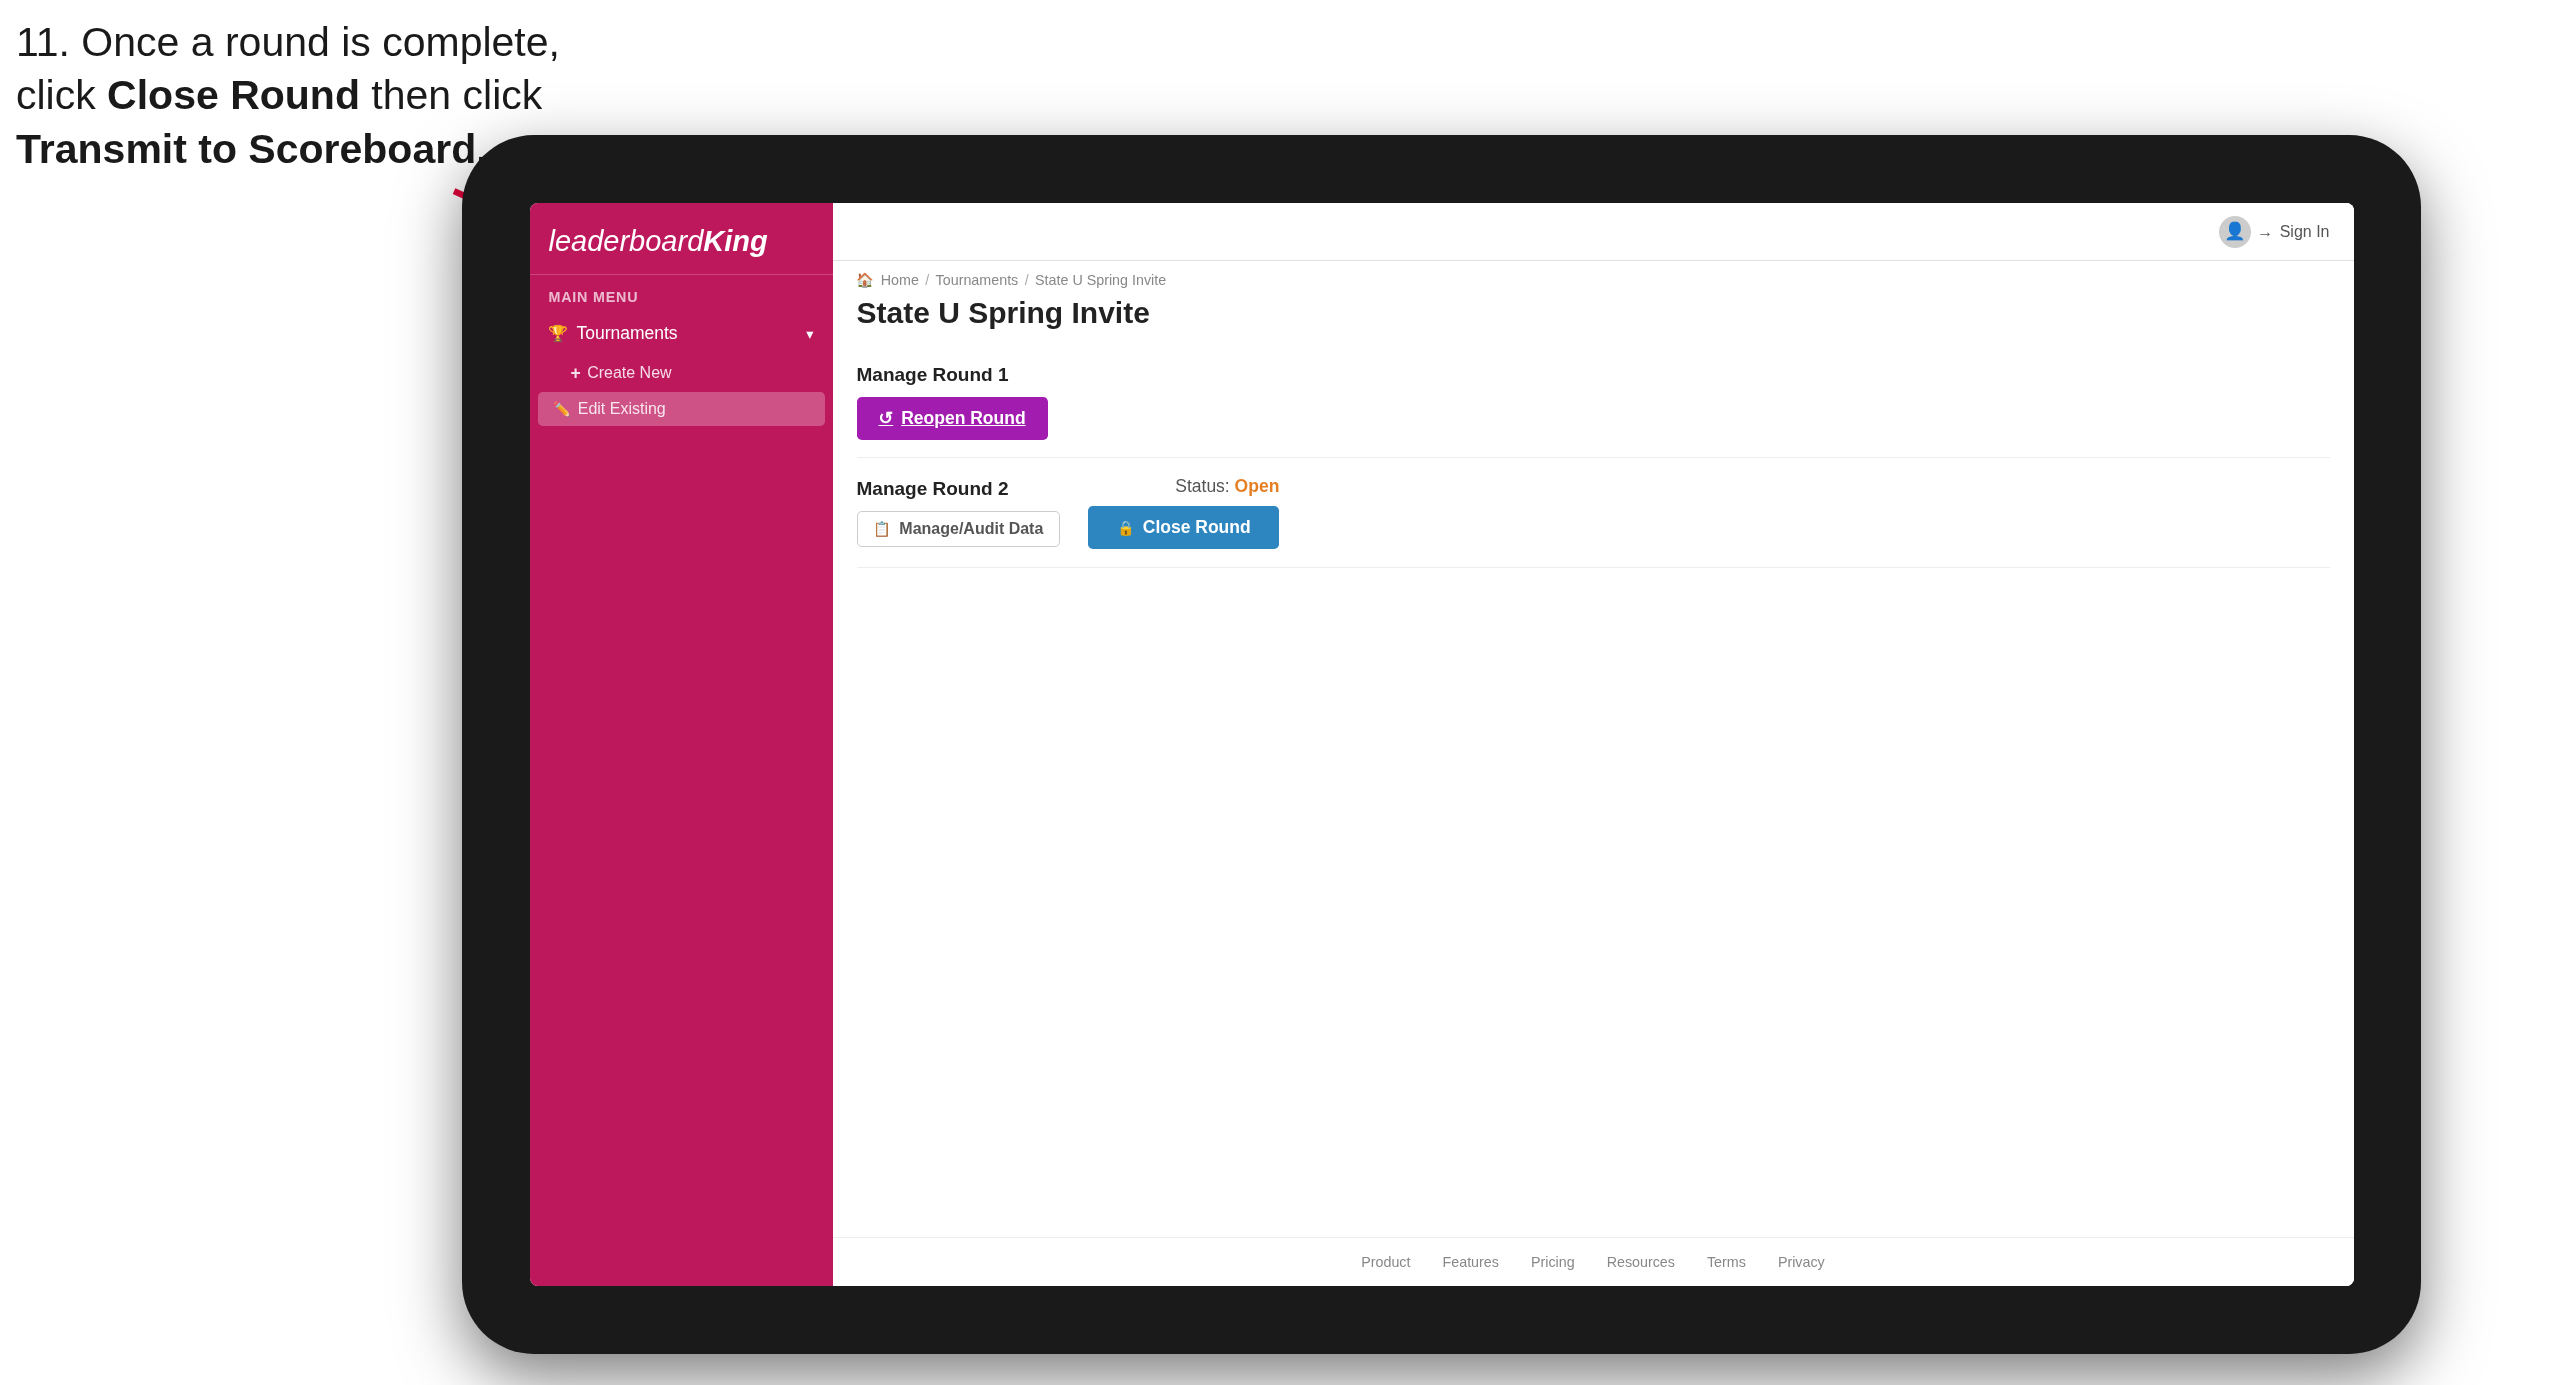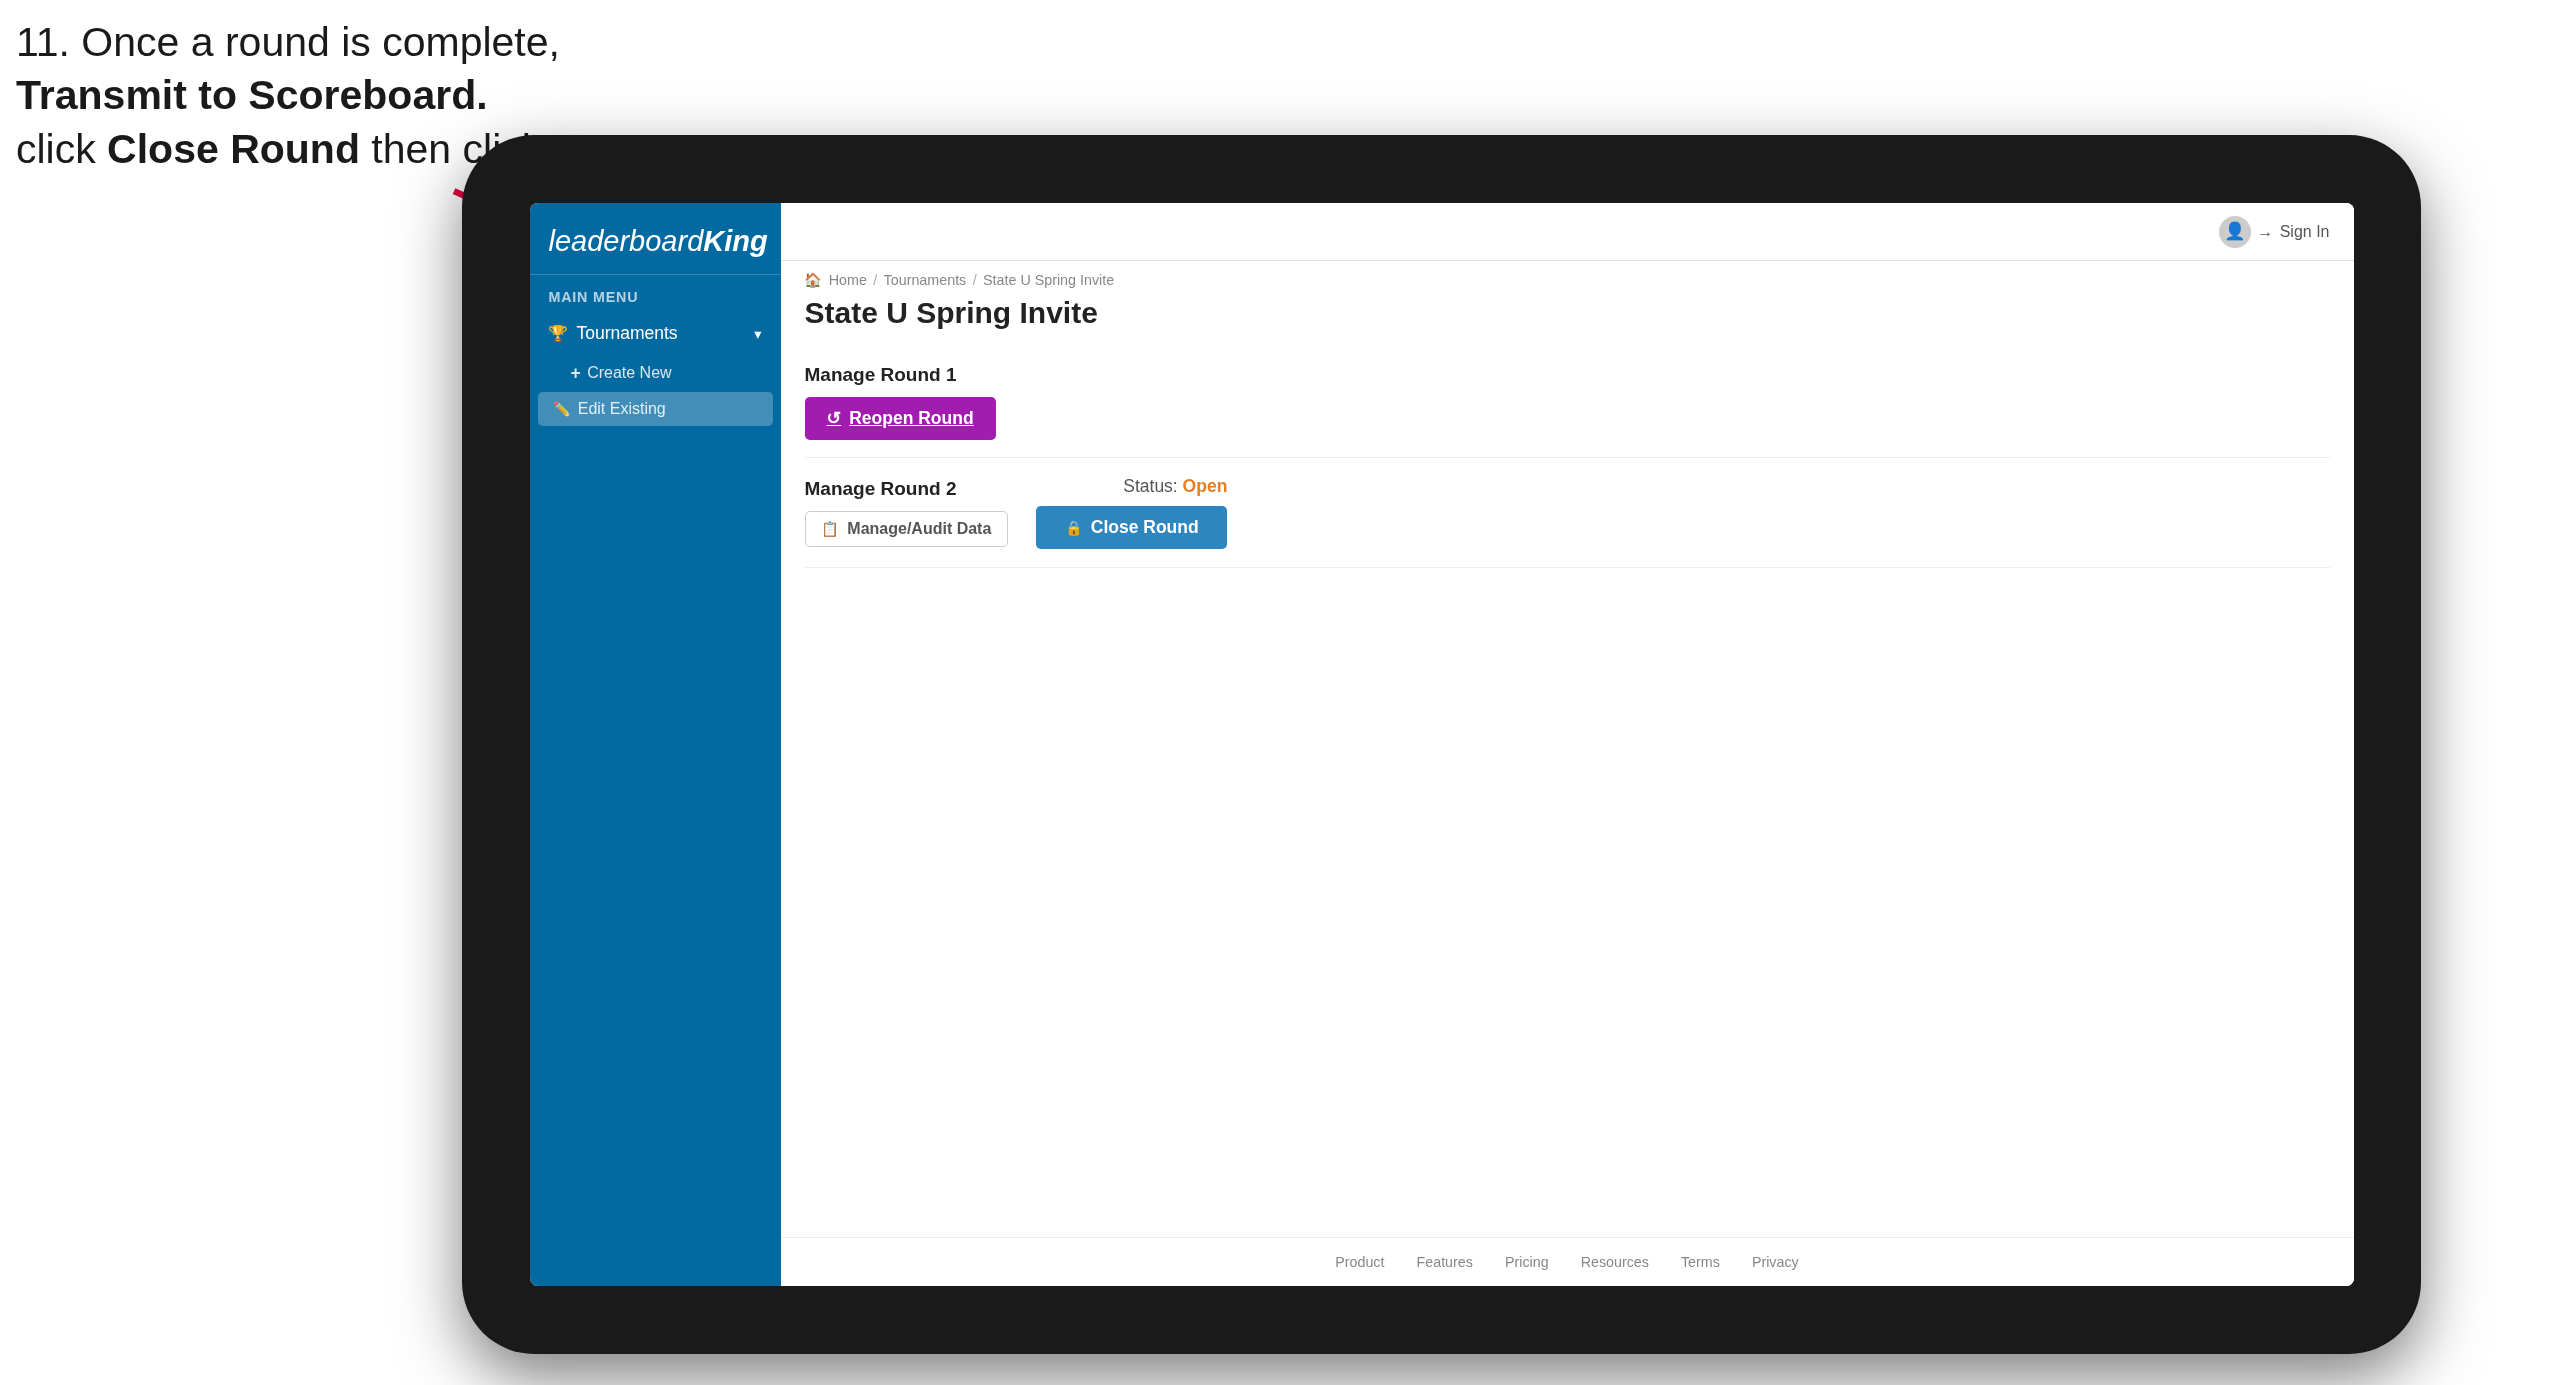--- a/index.html
+++ b/index.html
@@ -64,22 +64,22 @@
 
     
     .app-layout {
       display: flex;
       flex: 1;
       overflow: hidden;
     }
 
     
     .sidebar {
-      width: 251px;
-      background: #0369a1;
+      width: 303px;
+      background: #be185d;
       display: flex;
       flex-direction: column;
       flex-shrink: 0;
     }
 
     .sidebar-logo {
       padding: 22px 19px 16px;
       border-bottom: 0.8px solid rgba(255,255,255,0.2);
     }
 
@@ -293,24 +293,24 @@
     .icon-close::before { content: '🔒'; font-size: 14.3px; }
     .icon-open::before { content: '📂'; font-size: 14.3px; }
     .icon-manage::before { content: '📋'; font-size: 14.3px; }
   </style>
 </head>
 <body>
 
 <div class="instruction">
   <div>11. Once a round is complete,</div>
   <div>
-    <strong>Transmit to Scoreboard.</strong>
+    <span>click </span><strong>Close Round</strong><span> then click</span>
   </div>
   <div>
-    <span>click </span><strong>Close Round</strong><span> then click</span>
+    <strong>Transmit to Scoreboard.</strong>
   </div>
 </div>
 
 <svg class="arrow-svg" xmlns="http://www.w3.org/2000/svg" viewBox="0 0 3234 1740" width="2576" height="1386">
   <line x1="570" y1="240" x2="1870" y2="820" stroke="#e0003c" stroke-width="8"></line>
 
   <polygon points="1870,820 1820,790 1850,850" fill="#e0003c"></polygon>
 </svg>
 
 <div class="tablet-outer">

